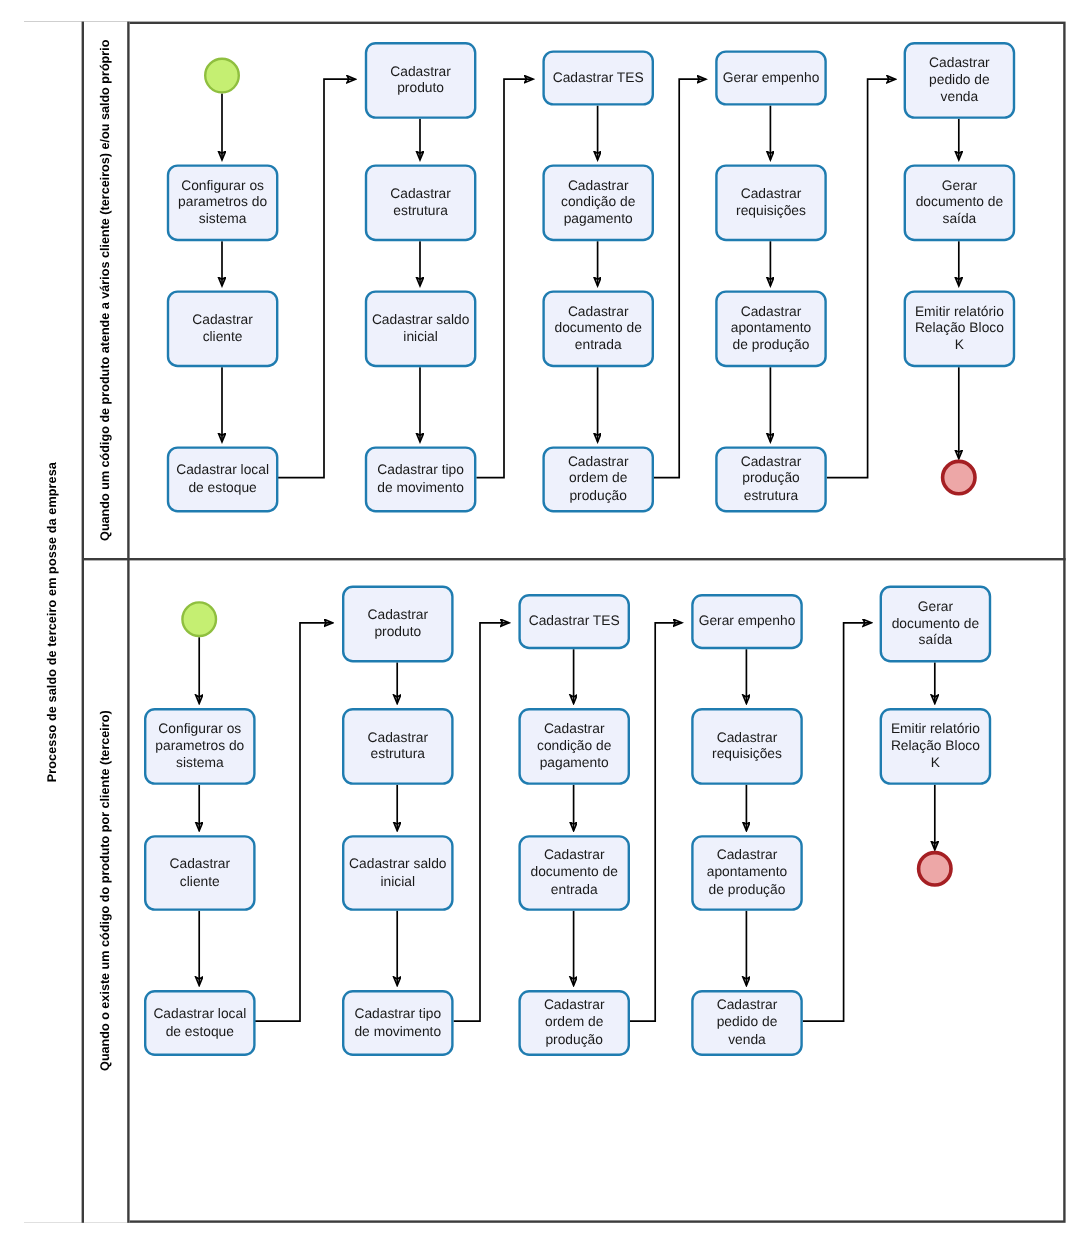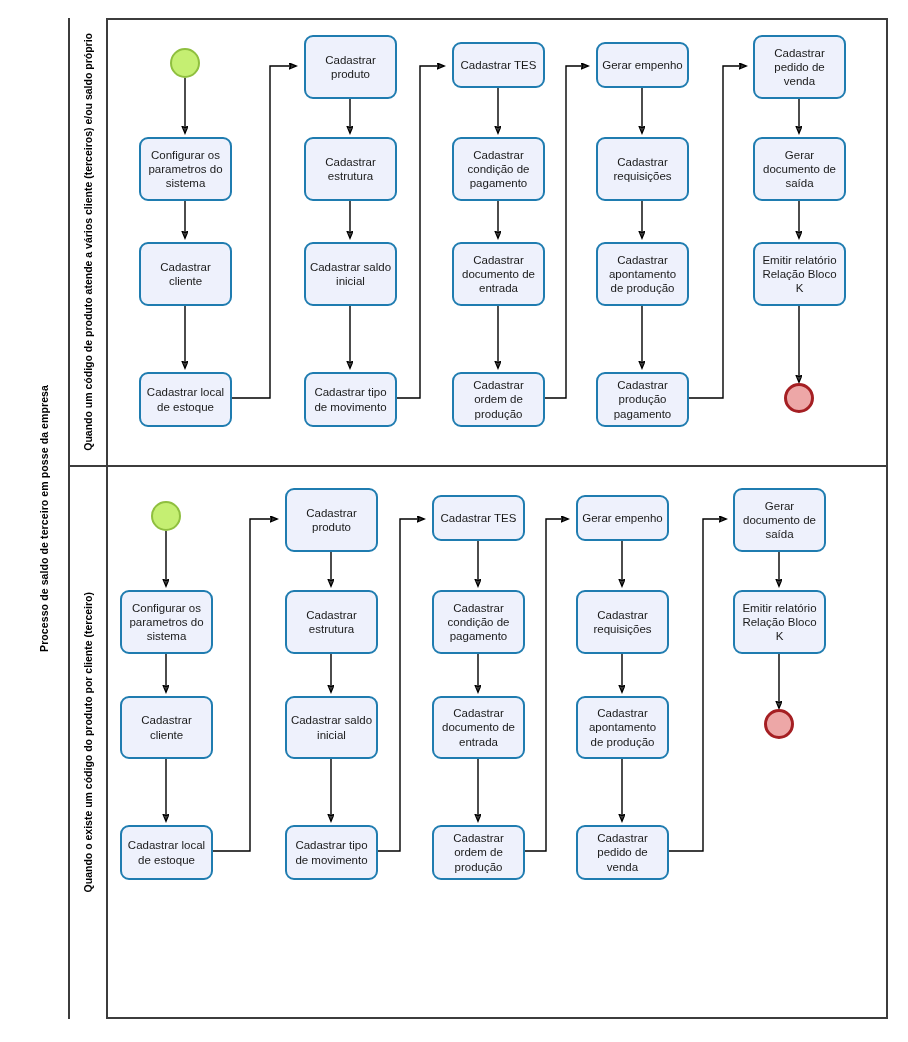--- a/index.html
+++ b/index.html
@@ -136,21 +136,21 @@
   <div class="node" style="left:304px;top:372px;width:93px;height:55px;">Cadastrar tipo de movimento</div>
 
   <div class="node" style="left:452px;top:42px;width:93px;height:46px;">Cadastrar TES</div>
   <div class="node" style="left:452px;top:137px;width:93px;height:64px;">Cadastrar condição de pagamento</div>
   <div class="node" style="left:452px;top:242px;width:93px;height:64px;">Cadastrar documento de entrada</div>
   <div class="node" style="left:452px;top:372px;width:93px;height:55px;">Cadastrar ordem de produção</div>
 
   <div class="node" style="left:596px;top:42px;width:93px;height:46px;">Gerar empenho</div>
   <div class="node" style="left:596px;top:137px;width:93px;height:64px;">Cadastrar requisições</div>
   <div class="node" style="left:596px;top:242px;width:93px;height:64px;">Cadastrar apontamento de produção</div>
-  <div class="node" style="left:596px;top:372px;width:93px;height:55px;">Cadastrar produção pagamento</div>
+  <div class="node" style="left:596px;top:372px;width:93px;height:55px;">Cadastrar produção estrutura</div>
 
   <div class="node" style="left:753px;top:35px;width:93px;height:64px;">Cadastrar pedido de venda</div>
   <div class="node" style="left:753px;top:137px;width:93px;height:64px;">Gerar documento de saída</div>
   <div class="node" style="left:753px;top:242px;width:93px;height:64px;">Emitir relatório Relação Bloco K</div>
 
   <div class="end-ev" style="left:784px;top:383px;"></div>
 
   <div class="start-ev" style="left:151px;top:501px;"></div>
 
   <div class="node" style="left:120px;top:590px;width:93px;height:64px;">Configurar os parametros do sistema</div>

